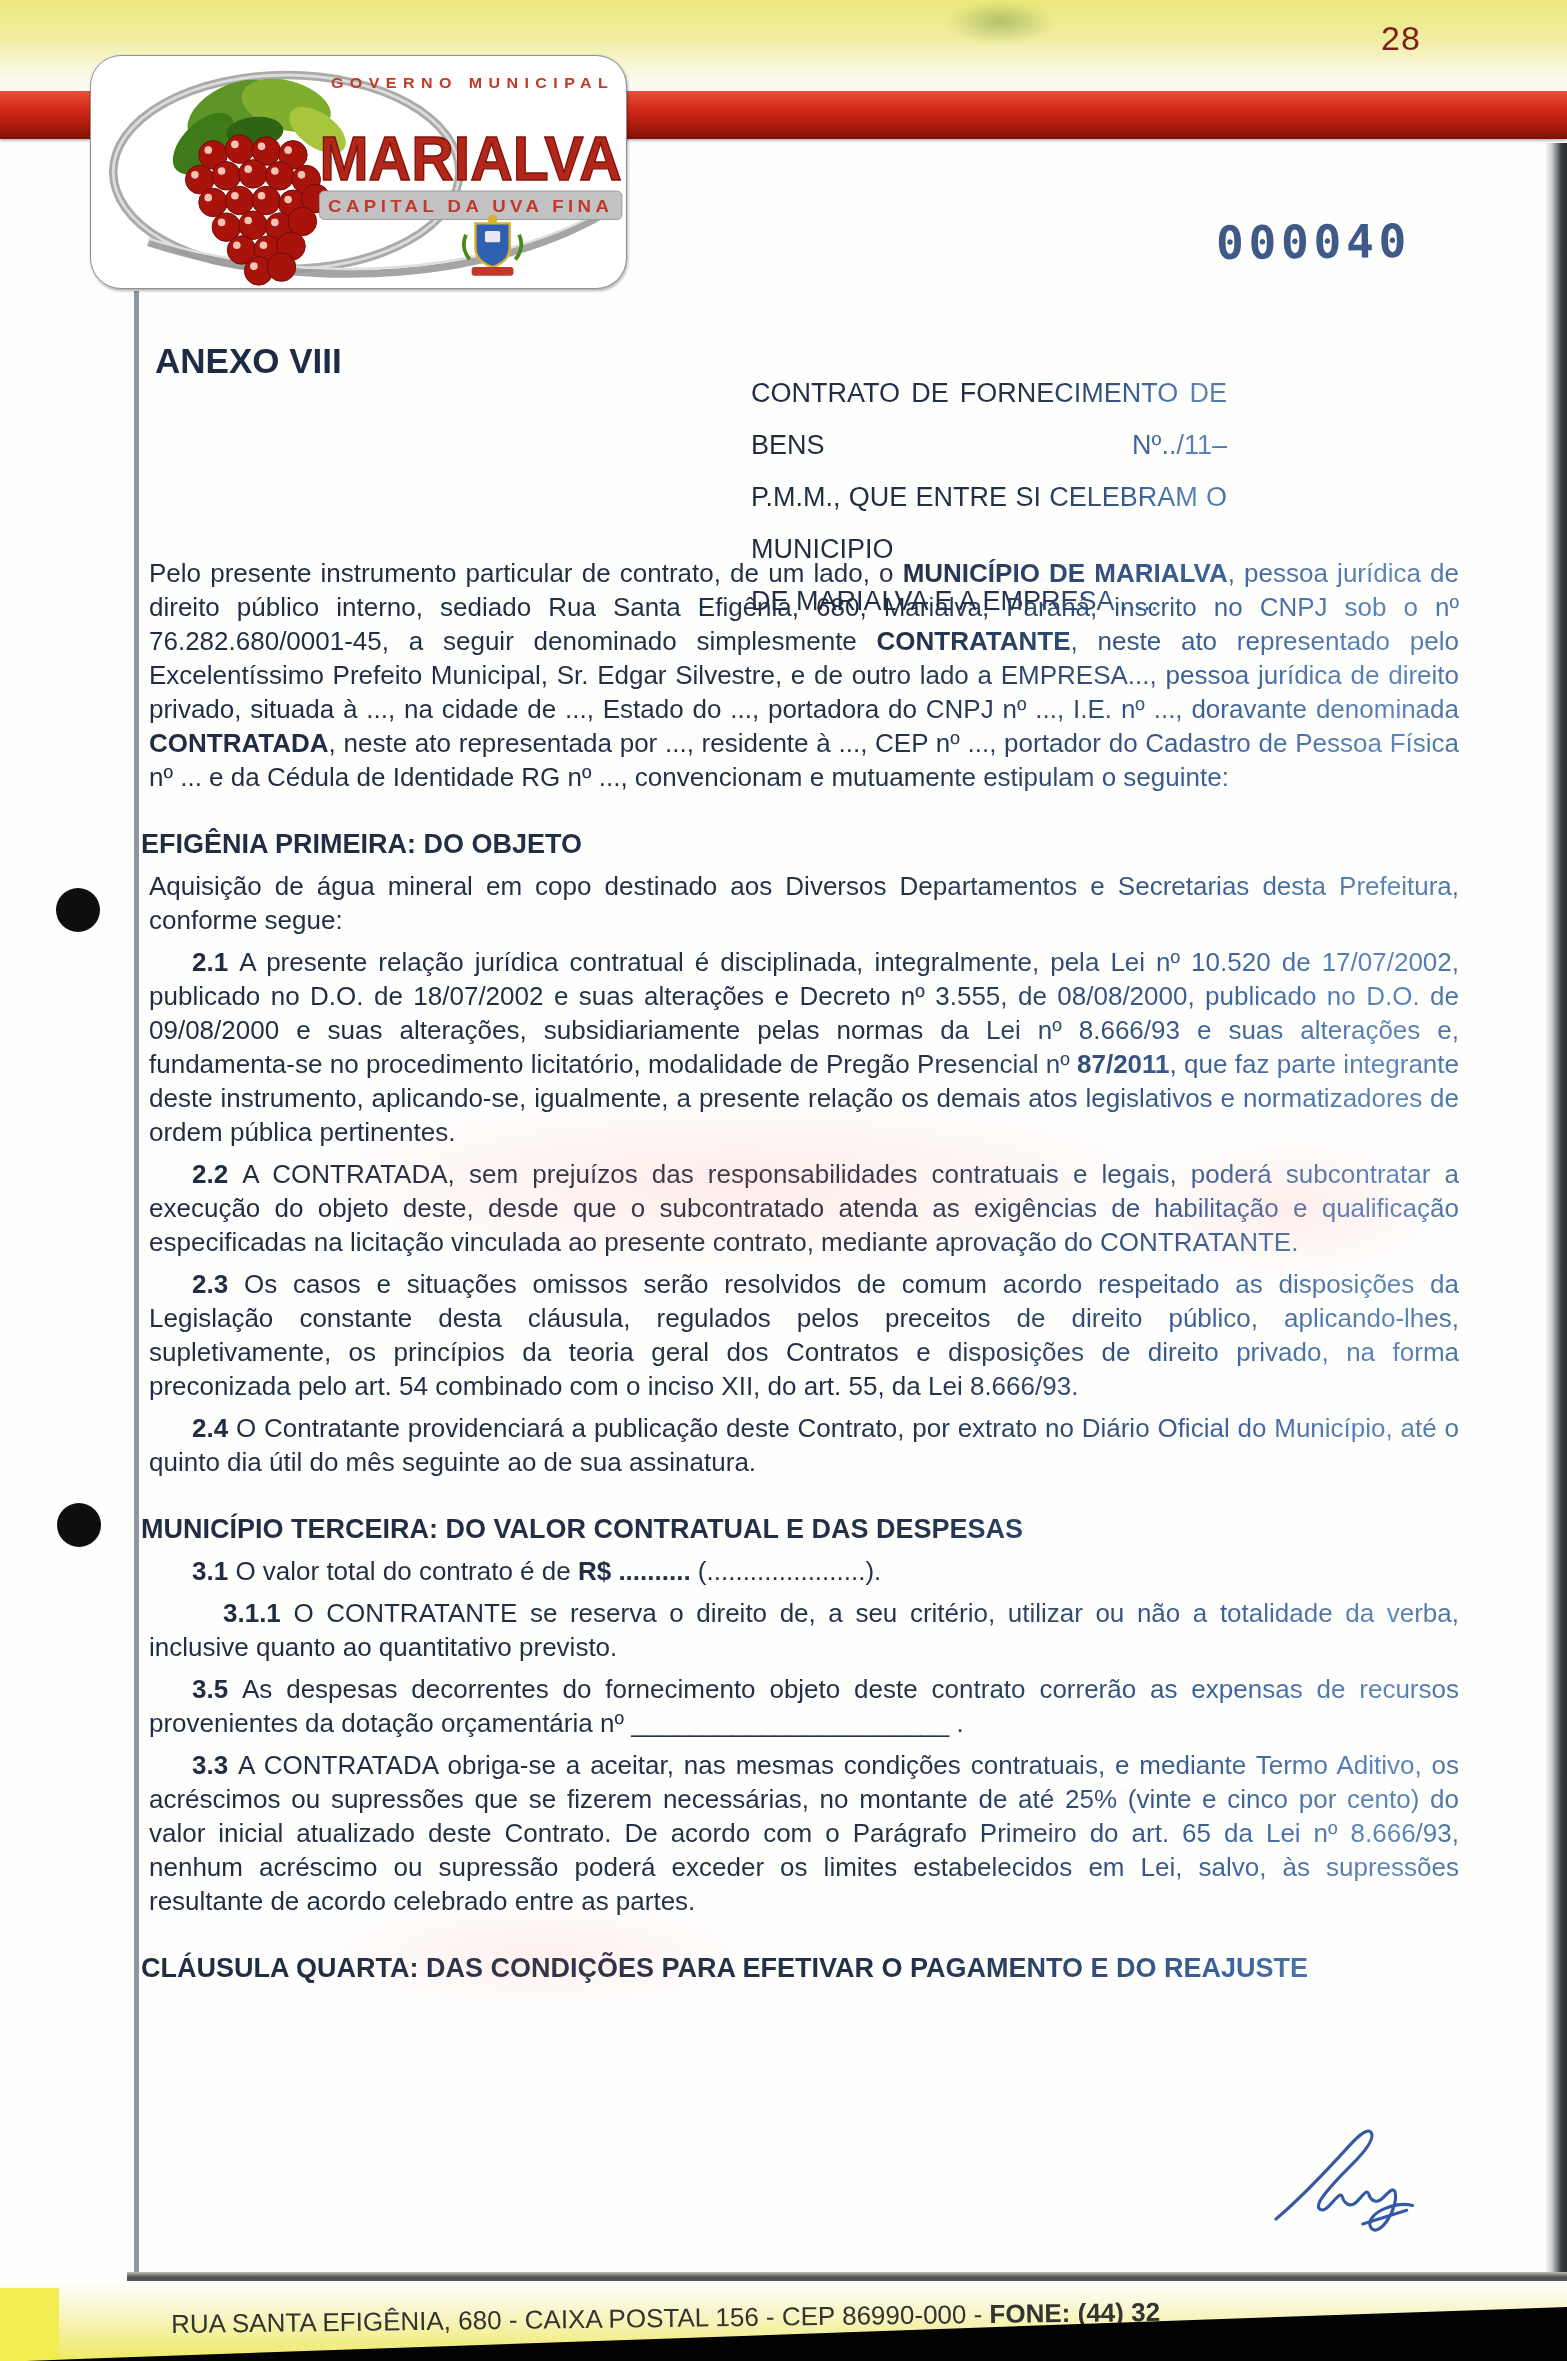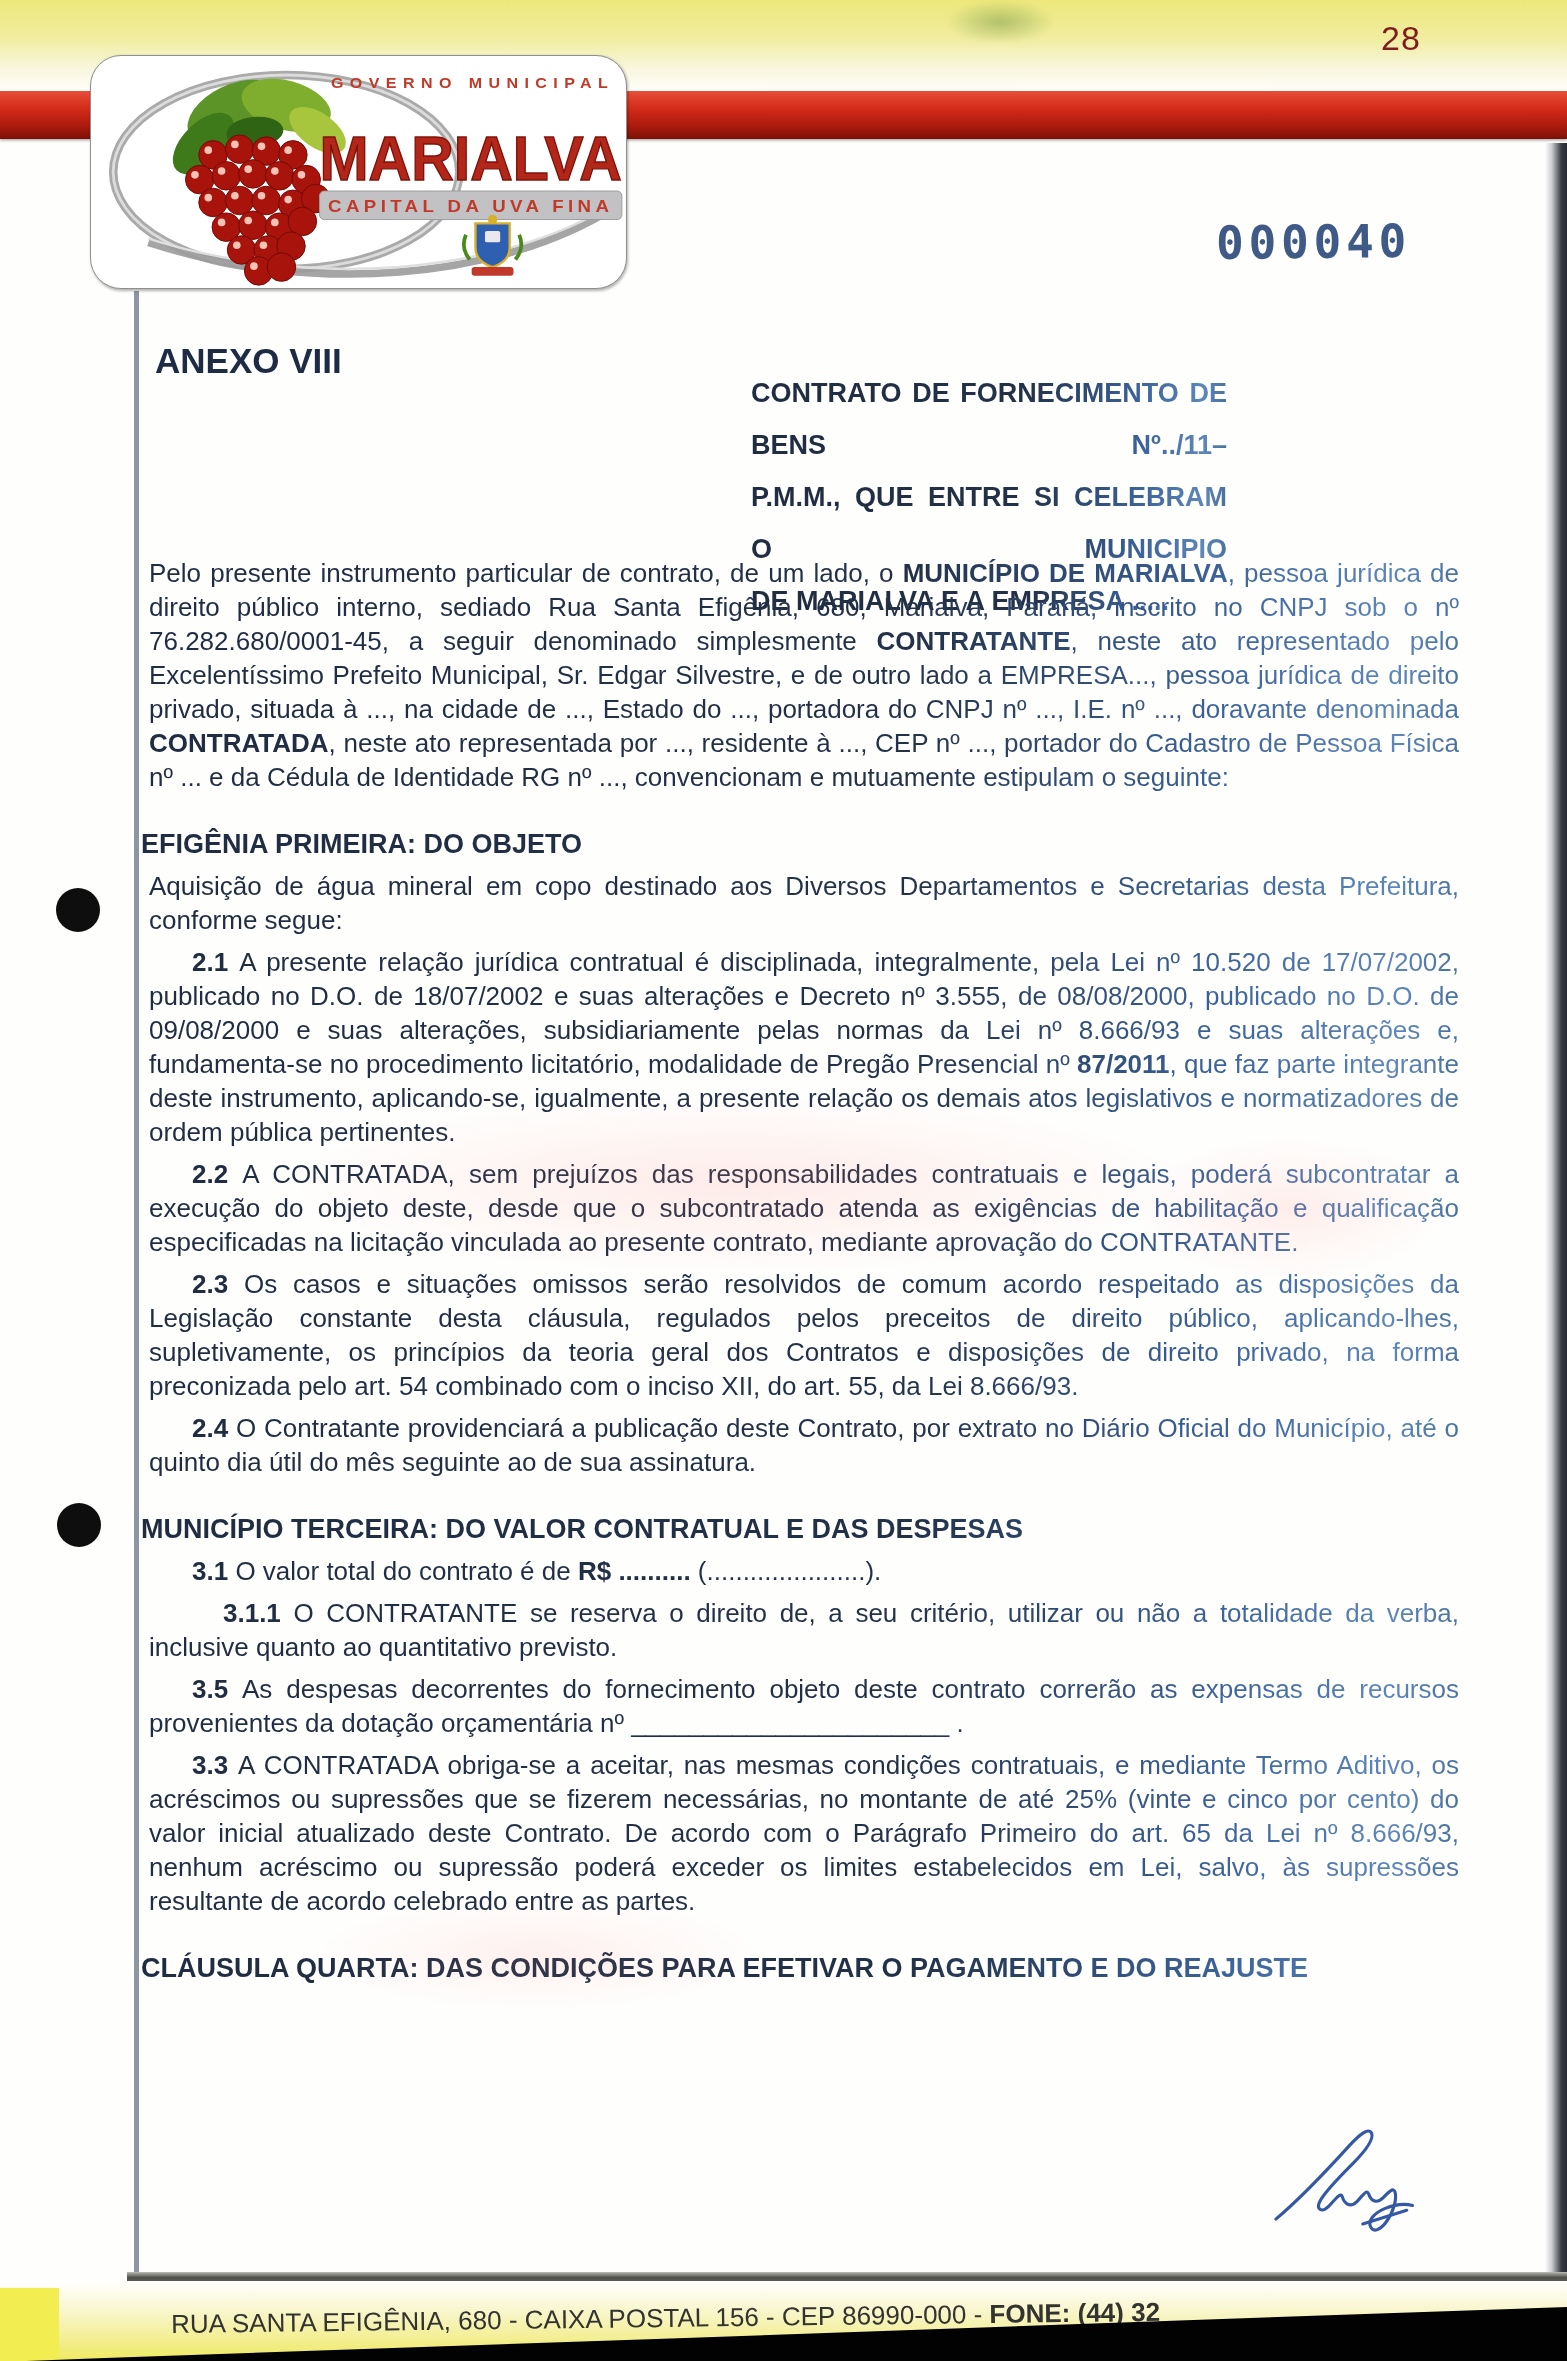--- a/index.html
+++ b/index.html
@@ -30,21 +30,21 @@
   .ink{color:#24324a;}
   @supports ((-webkit-background-clip:text) or (background-clip:text)){
     .ink{
       background:linear-gradient(90deg,#1f2c42 0%,#233148 58%,#3c639b 82%,#5d86ba 95%,#49719f 100%);
       -webkit-background-clip:text;background-clip:text;color:transparent;
     }
   }
 
   
   .title-block{position:absolute;left:751px;top:367px;width:476px;
-    font-size:27px;font-weight:bold;line-height:52px;}
+    font-size:27px;font-weight:normal;line-height:52px;}
   .title-line{white-space:normal;}
   .tj{text-align:justify;text-align-last:justify;}
 
   
   .doc-body{position:absolute;left:141px;top:548px;width:1326px;}
   .p{font-size:26px;line-height:34px;text-align:justify;margin:8px;}
   .p + .p{margin-top:2.9px;}
   .h{font-size:27px;font-weight:bold;margin:33px 0 4.8px 0;line-height:34px;}
   .ind1{text-indent:43px;}
   .ind2{text-indent:74px;}

